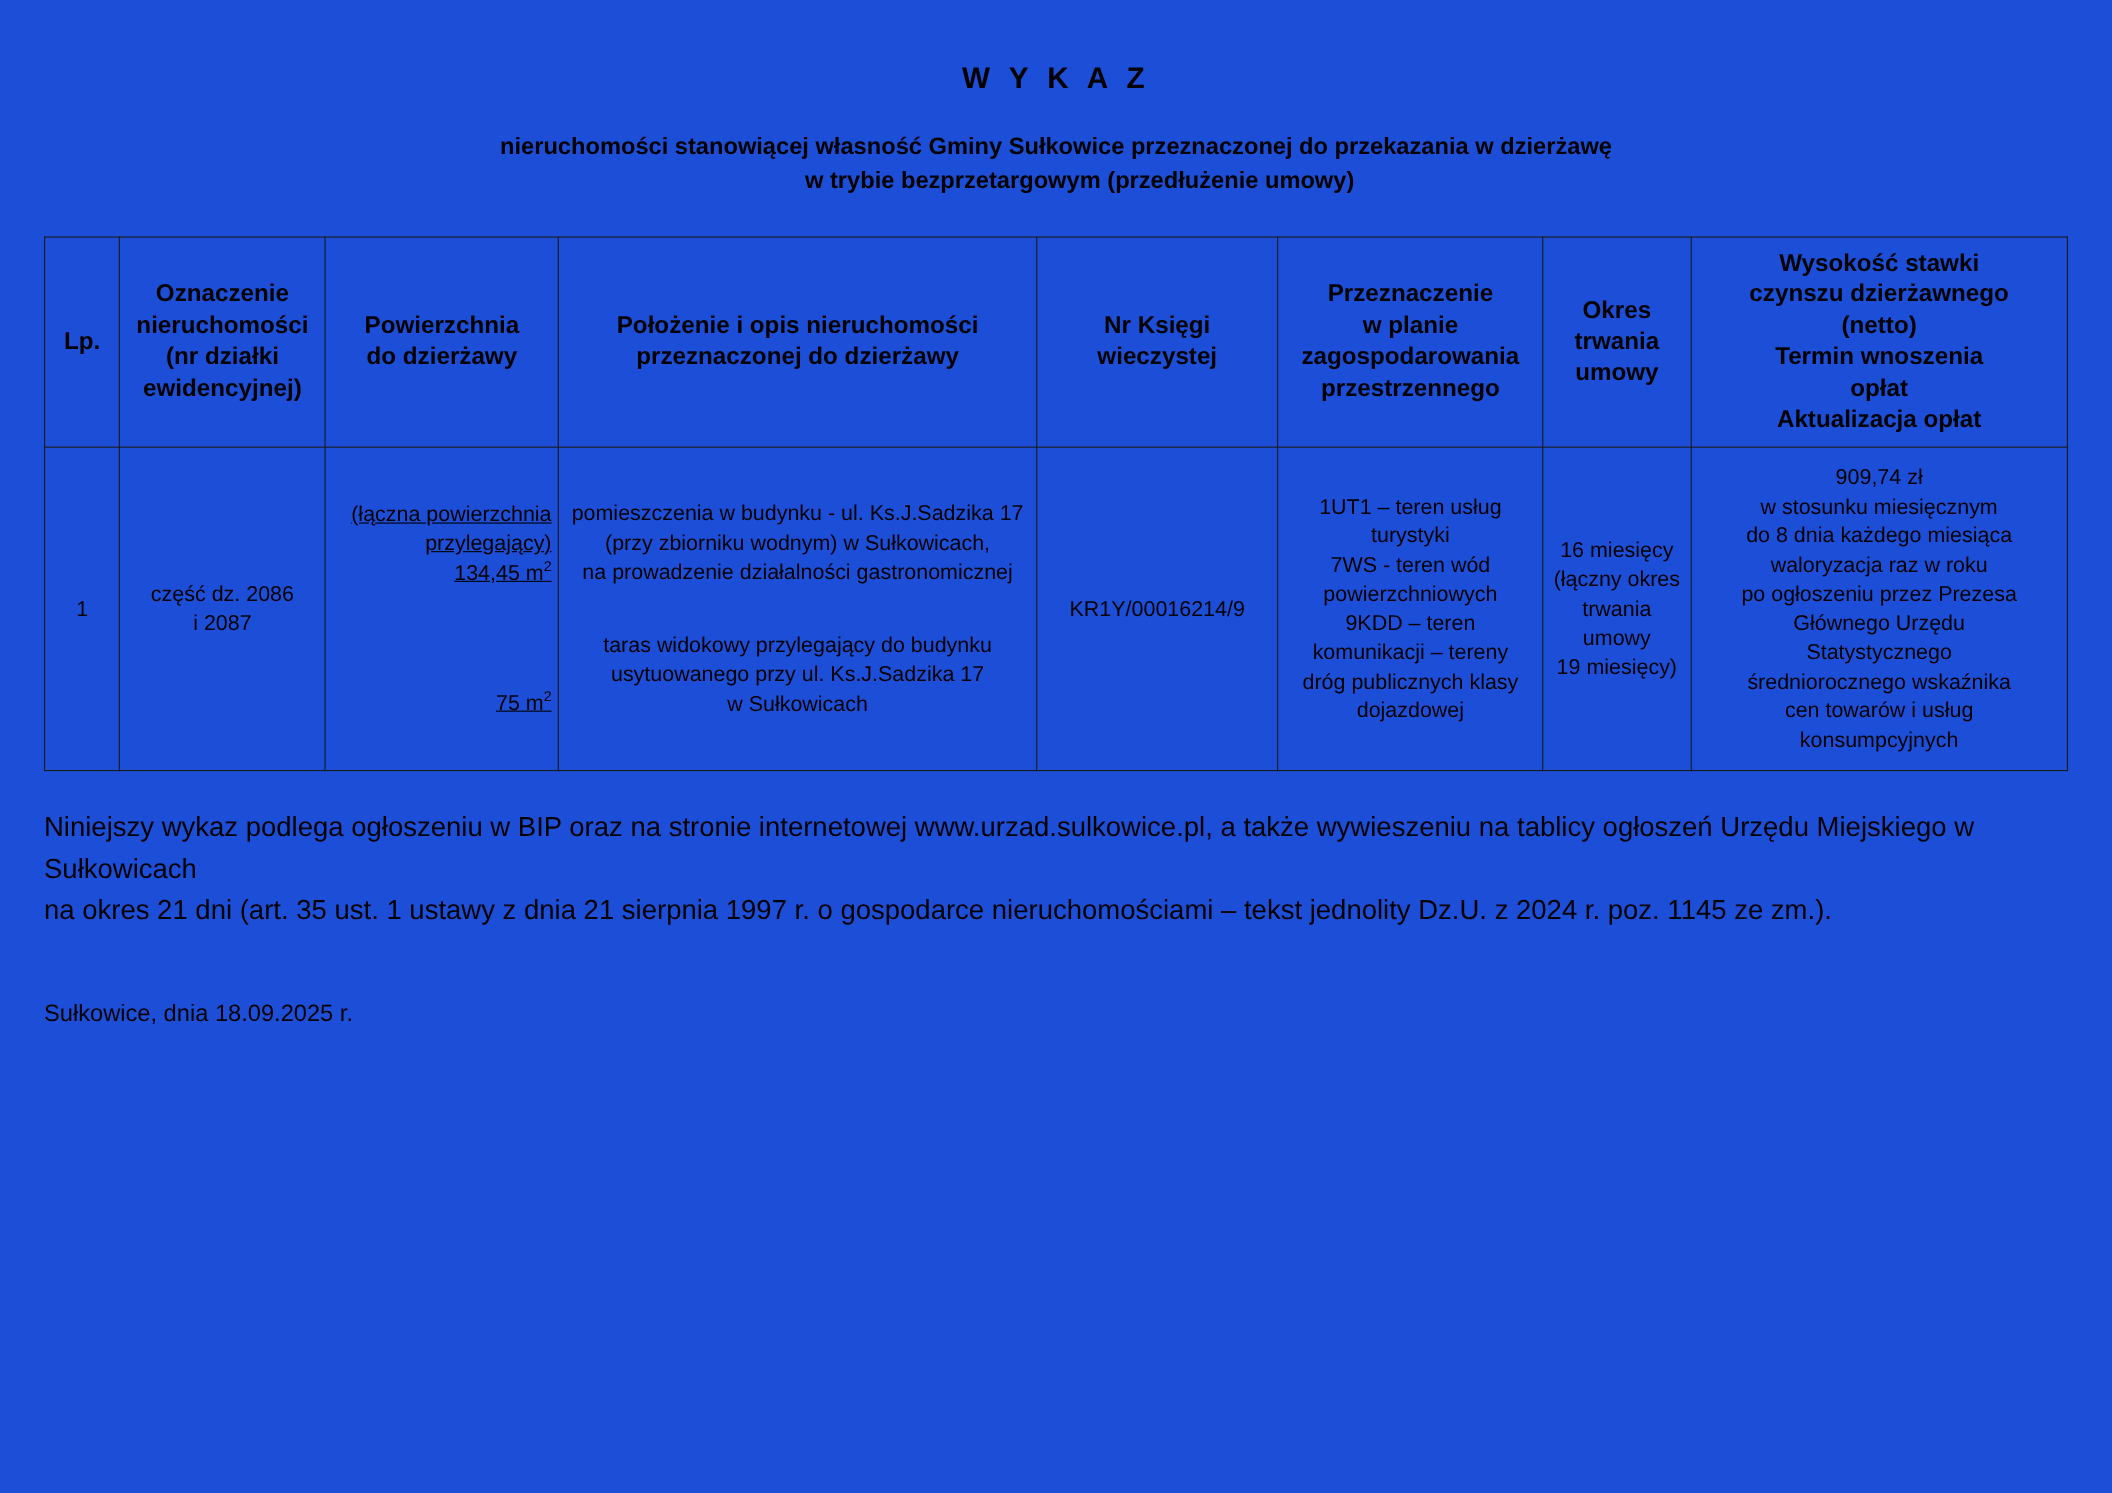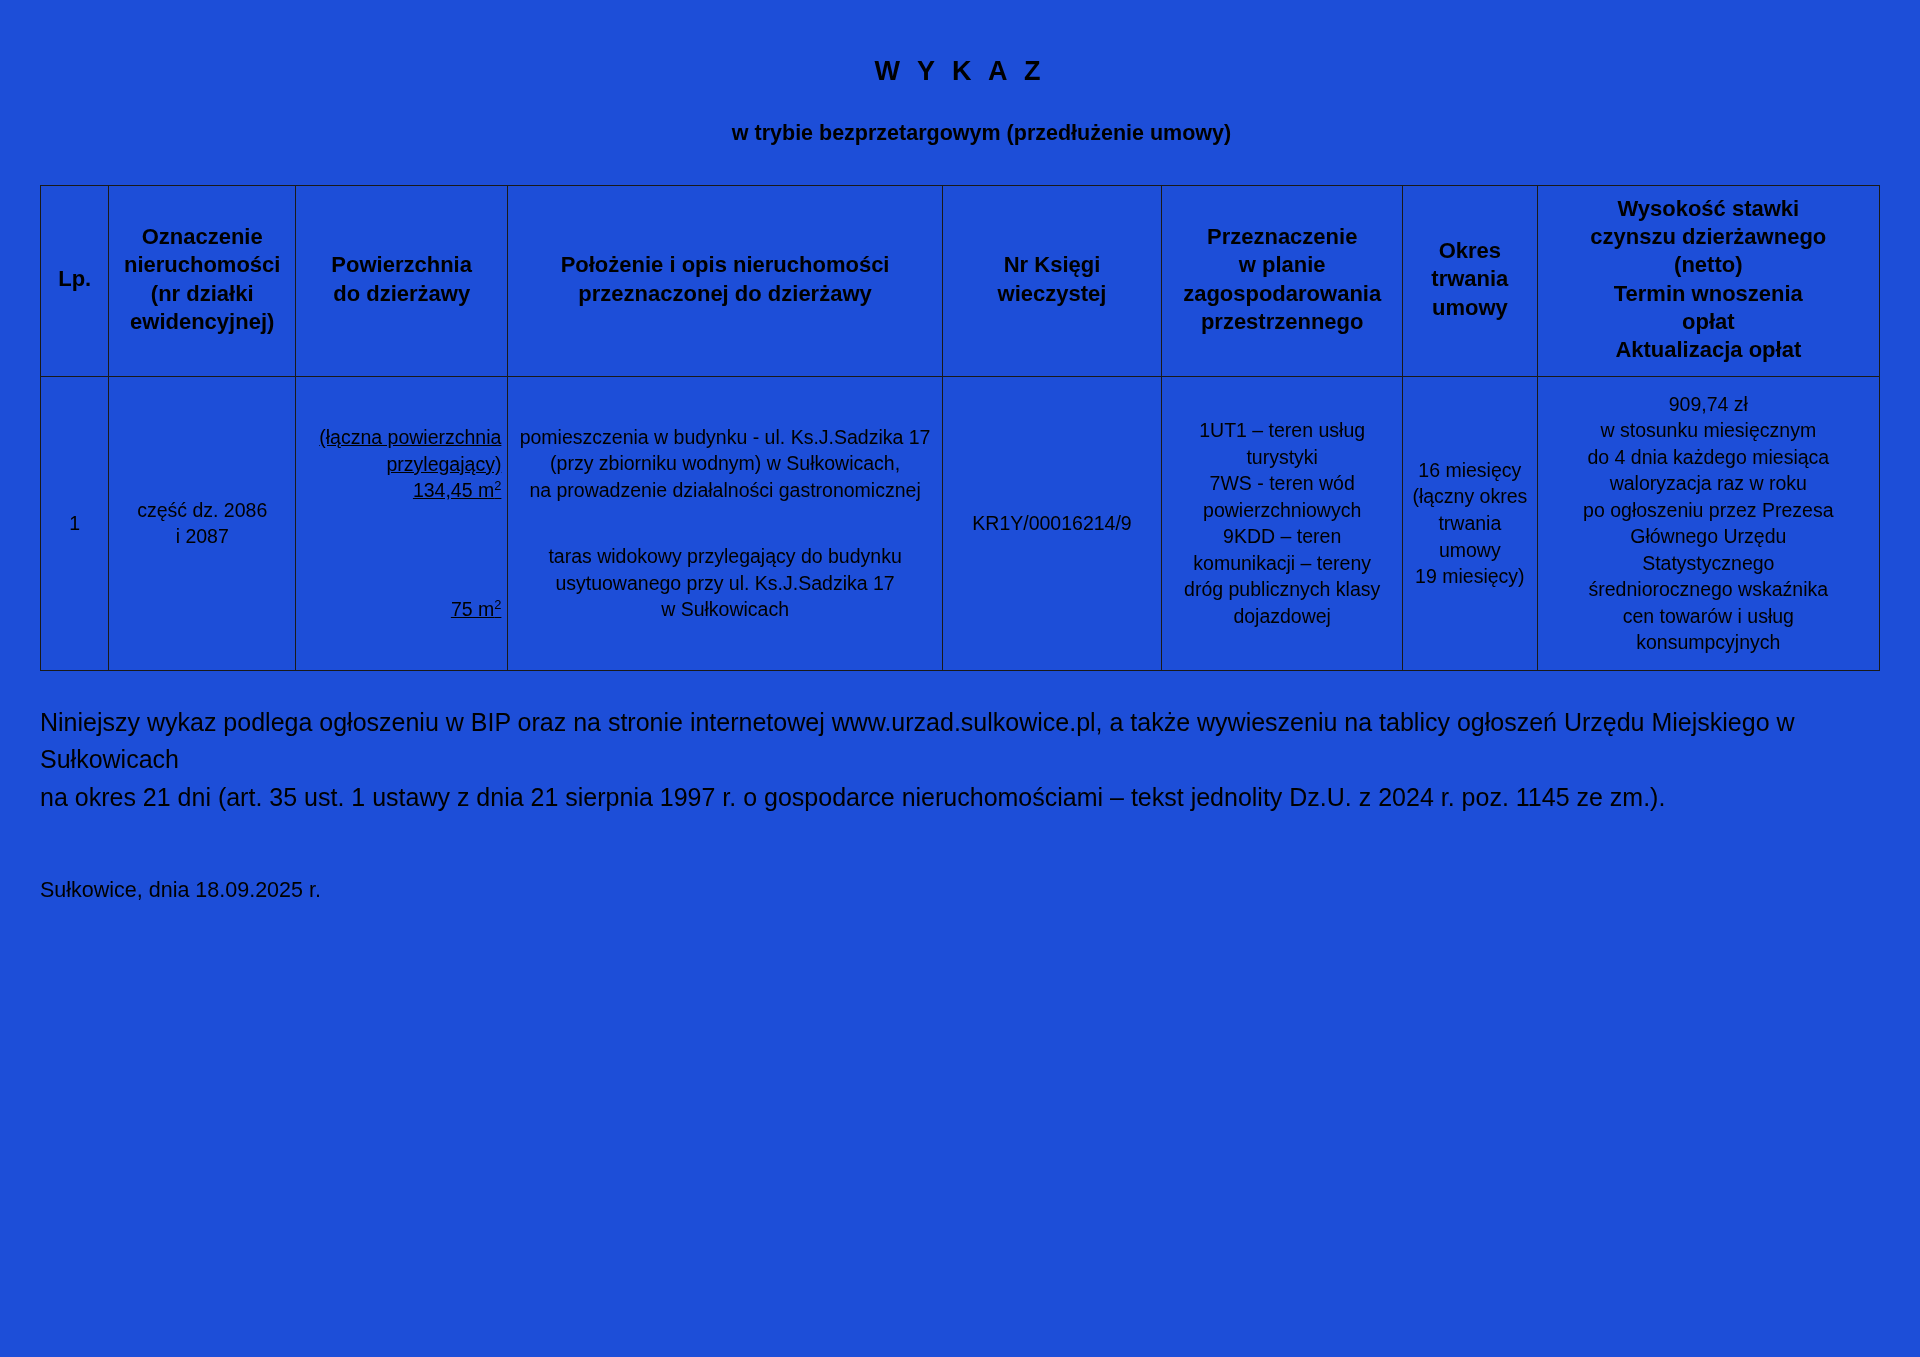--- a/index.html
+++ b/index.html
@@ -131,20 +131,21 @@
   }
 </style>
 </head>
 <body>
 
 <div class="page">
 
   <h1 class="doc-title">W Y K A Z</h1>
 
   <div class="doc-subtitle">
+    <span class="l1">nieruchomości stanowiącej własność Gminy Sułkowice przeznaczonej do przekazania w dzierżawę</span>
     <span class="l2">w trybie bezprzetargowym (przedłużenie umowy)</span>
   </div>
 
   <div class="table-wrap">
     <table class="wykaz">
       <colgroup>
         <col class="c-lp">
           <col class="c-ozn">
           <col class="c-pow">
           <col class="c-pol">
@@ -250,21 +251,21 @@
             <span class="ln">16 miesięcy</span>
             <span class="ln">(łączny okres</span>
             <span class="ln">trwania</span>
             <span class="ln">umowy</span>
             <span class="ln">19 miesięcy)</span>
           </td>
 
           <td class="cell-wys">
             <span class="ln">909,74 zł</span>
             <span class="ln">w stosunku miesięcznym</span>
-            <span class="ln">do 4 dnia każdego miesiąca</span>
+            <span class="ln">do 8 dnia każdego miesiąca</span>
             <span class="ln">waloryzacja raz w roku</span>
             <span class="ln">po ogłoszeniu przez Prezesa</span>
             <span class="ln">Głównego Urzędu</span>
             <span class="ln">Statystycznego</span>
             <span class="ln">średniorocznego wskaźnika</span>
             <span class="ln">cen towarów i usług</span>
             <span class="ln">konsumpcyjnych</span>
           </td>
         </tr>
       </tbody>

